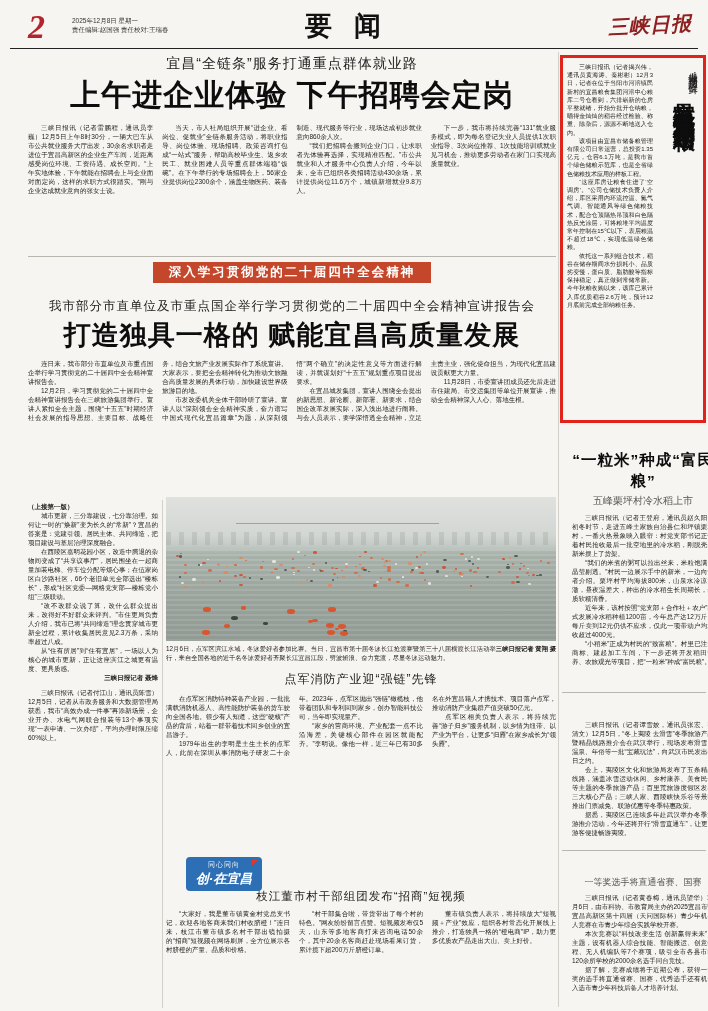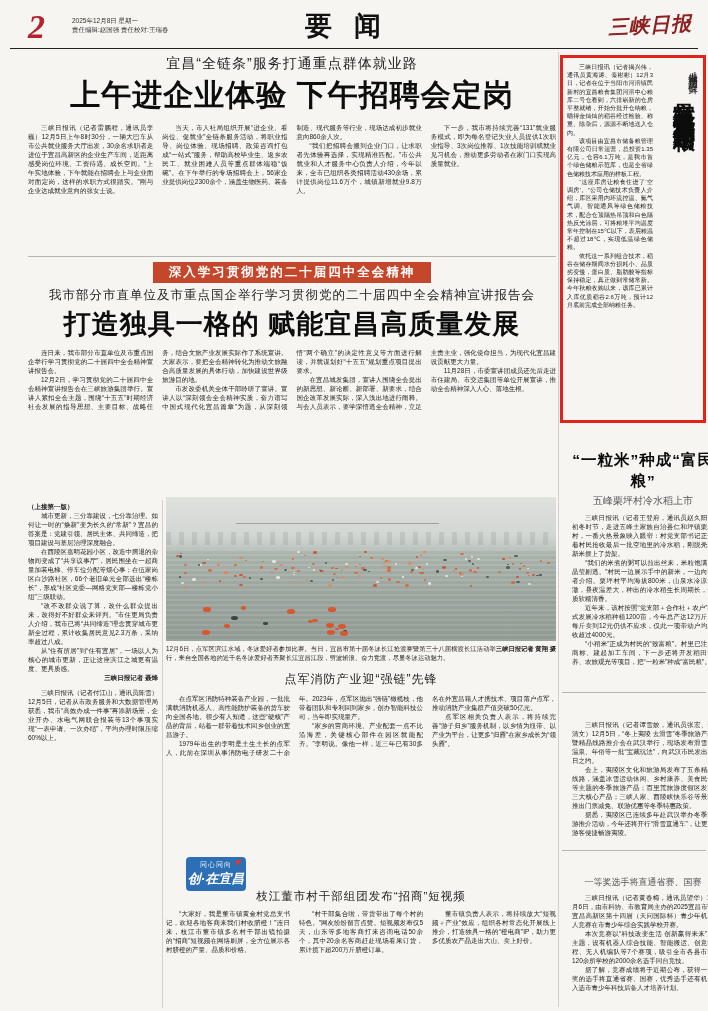--- a/index.html
+++ b/index.html
@@ -31,21 +31,21 @@
   
   .top-art { position:absolute; left:28px; top:55px; width:528px; }
   .top-art .kicker { font-size:14px; }
   .top-art .headline { font-size:30px; margin-top:2px; }
   .top-art .body-text { margin-top:7px; height:146px; column-count:4; column-gap:9px; }
 
   
   .banner-sec { position:absolute; left:28px; top:256px; width:528px; border-top:1px solid #b9b6af; padding-top:5px; }
   .banner-bar { display:block; margin:0 auto; width:fit-content; background:#c5472b; color:#fff;
     font-weight:bold; font-size:12.5px; padding:2px 16px; letter-spacing:2px; }
-  .banner-sec .kicker { font-size:12.5px; margin-top:4px; }
+  .banner-sec .kicker { font-size:12.5px; margin-top:15px; }
   .banner-sec .headline { font-size:27px; margin-top:2px; }
   .banner-sec .body-text { margin-top:6px; height:162px; column-count:4; column-gap:9px; }
 
   
   .leftcol { position:absolute; left:28px; top:502px; width:130px; height:506px; }
   .leftcol .body-text { height:100%; }
   .leftcol .lead { font-weight:bold; }
 
   
   .photo { position:absolute; left:166px; top:497px; width:390px; height:144px; overflow:hidden;
@@ -57,21 +57,21 @@
     background:repeating-linear-gradient(180deg, rgba(255,255,255,.05) 0 2px, rgba(60,70,64,.06) 2px 5px); }
   .swimmer { position:absolute; border-radius:50%; }
   .photo-caption { position:absolute; left:166px; top:645px; width:390px; font-size:6.3px; line-height:8.5px; text-align:justify; }
   .photo-caption .credit { display:inline; float:right; }
 
   
   .ret-art { position:absolute; left:166px; top:671px; width:390px; }
   .ret-art .kicker { font-size:12px; }
   .ret-art .headline { font-size:24px; margin-top:2px; }
   .ret-art .body-text { margin-top:6px; height:170px; column-count:3; column-gap:9px; }
-  .badge { position:absolute; left:20px; top:186px; width:60px; height:34px; background:#2d6fb5;
+  .badge { position:absolute; left:20px; top:186px; width:76px; height:34px; background:#2d6fb5;
     border-radius:4px; color:#fff; display:flex; flex-direction:column; align-items:center; justify-content:center; box-shadow:0 0 0 3px #f6f5f1; }
   .badge .b1 { font-size:7px; letter-spacing:1px; opacity:.9; }
   .badge .b2 { font-size:13px; font-weight:900; font-style:italic; }
   .badge .flag { position:absolute; right:4px; top:3px; width:0; height:0;
     border-left:6px solid #e0392b; border-bottom:6px solid transparent; }
 
   
   .orange-art { position:absolute; left:166px; top:889px; width:390px; }
   .orange-art .kicker { font-size:11.5px; }
   .orange-art .headline { font-size:23px; margin-top:1px; }

